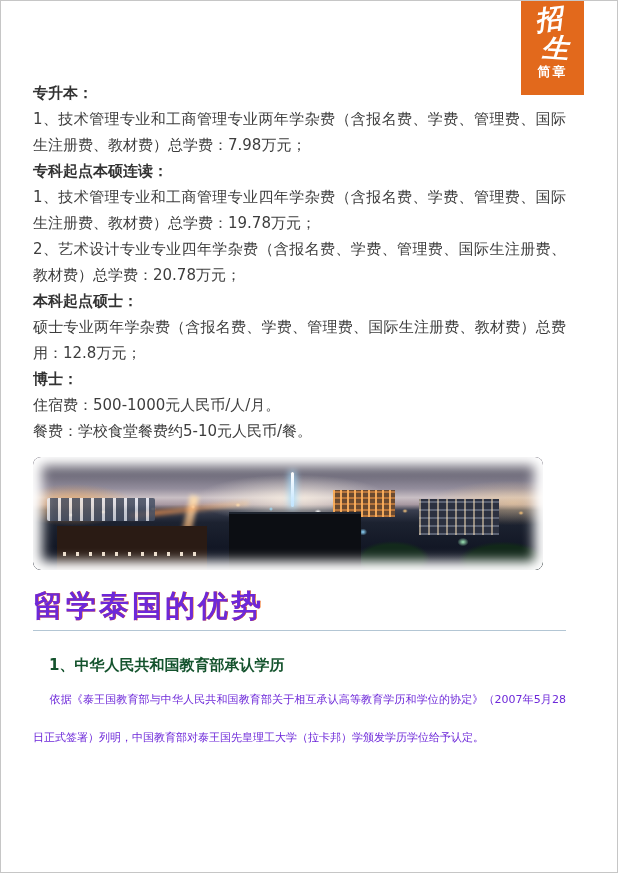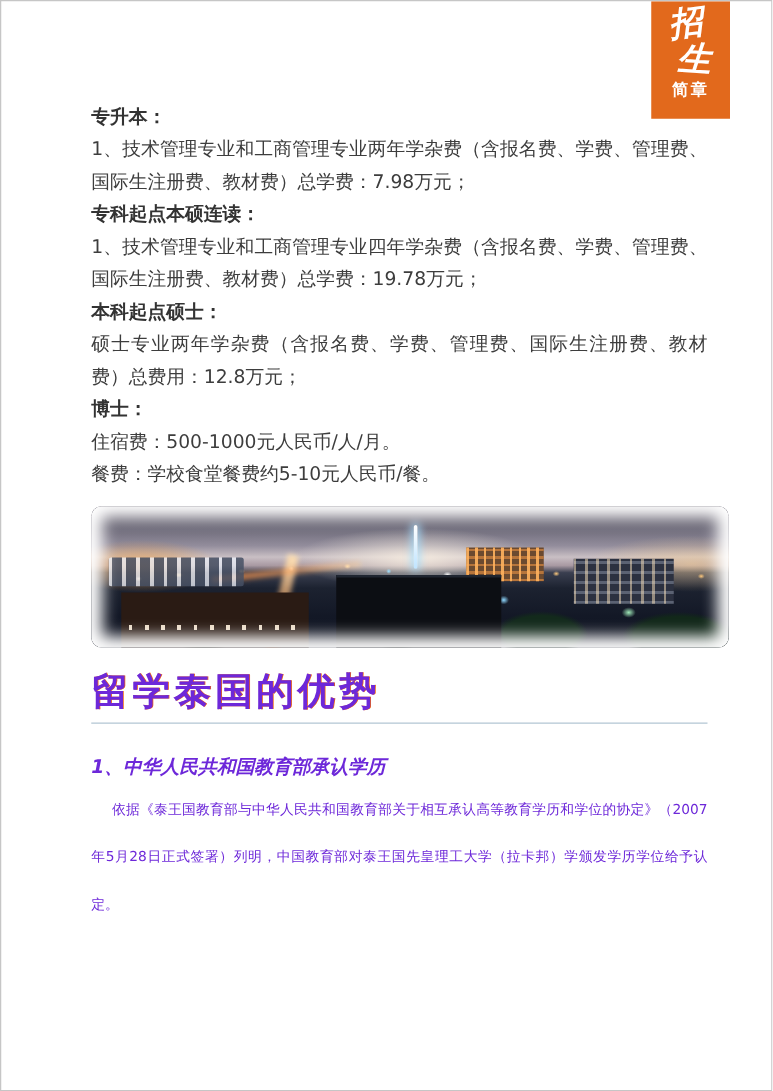--- a/index.html
+++ b/index.html
@@ -1,21 +1,21 @@
 <!DOCTYPE html>
 <html lang="zh"><head>
 <meta charset="utf-8">
 <style>
   html,body{margin:0;padding:0;background:#fff;}
   body{font-family:"DejaVu Sans","Liberation Sans",sans-serif;}
   .page{
     position:relative;width:616px;height:871px;background:#fff;
     border:1px solid #c6c6c6;overflow:hidden;
   }
-  .content{padding:79px 51px 0 72px;}
+  .content{padding:79px 51px 0 32px;}
 
   
   .badge{
     position:absolute;top:0;right:33px;width:63px;height:94px;
     background:#e2691c;color:#fff;display:flex;flex-direction:column;
     align-items:center;justify-content:flex-start;padding-top:3px;box-sizing:border-box;
   }
   .badge-char{
     font-family:"DejaVu Serif","Liberation Serif",serif;
     font-style:italic;font-weight:700;font-size:27px;line-height:29px;
@@ -84,41 +84,42 @@
   .photo::after{content:"";position:absolute;inset:0;border-radius:8px;
     box-shadow:inset 0 0 12px 9px #ffffff;pointer-events:none;}
 
   
   .adv-title{
     margin:19px 0 7px;font-size:30px;font-weight:900;letter-spacing:3px;
     color:#6d28d9;line-height:34px;
     text-shadow:0.5px 0 0 #f2660d;
   }
   .divider{height:1px;background:#b3c6d4;border:none;margin:0 0 21px;}
-  .adv-heading{margin:0 0 3px;font-size:15px;line-height:26px;font-weight:700;color:#6d28d9;font-style:italic;}
+  .adv-heading{margin:0 16px 3px;font-size:15px;line-height:26px;font-weight:700;color:#14532d;}
   .adv-body{margin:0;font-size:11px;line-height:38px;color:#6d28d9;text-indent:1.5em;text-align:justify;}
 </style>
 </head>
 <body>
 
 <div class="page">
 
   <div class="badge">
     <div class="badge-char c1">招</div>
     <div class="badge-char c2">生</div>
     <div class="badge-sub">简章</div>
   </div>
 
   <div class="content">
 
     <div id="fees">
         <p class="fee-heading">专升本：</p>
         <p class="fee-line">1、技术管理专业和工商管理专业两年学杂费（含报名费、学费、管理费、国际生注册费、教材费）总学费：7.98万元；</p>
         <p class="fee-heading">专科起点本硕连读：</p>
         <p class="fee-line">1、技术管理专业和工商管理专业四年学杂费（含报名费、学费、管理费、国际生注册费、教材费）总学费：19.78万元；</p>
+        <p class="fee-line">2、艺术设计专业专业四年学杂费（含报名费、学费、管理费、国际生注册费、教材费）总学费：20.78万元；</p>
         <p class="fee-heading">本科起点硕士：</p>
         <p class="fee-line">硕士专业两年学杂费（含报名费、学费、管理费、国际生注册费、教材费）总费用：12.8万元；</p>
         <p class="fee-heading">博士：</p>
         <p class="fee-line">住宿费：500-1000元人民币/人/月。</p>
         <p class="fee-line">餐费：学校食堂餐费约5-10元人民币/餐。</p>
       </div>
 
     <div class="photo">
       <div class="ph-road"></div>
       <div class="ph-road2"></div>

